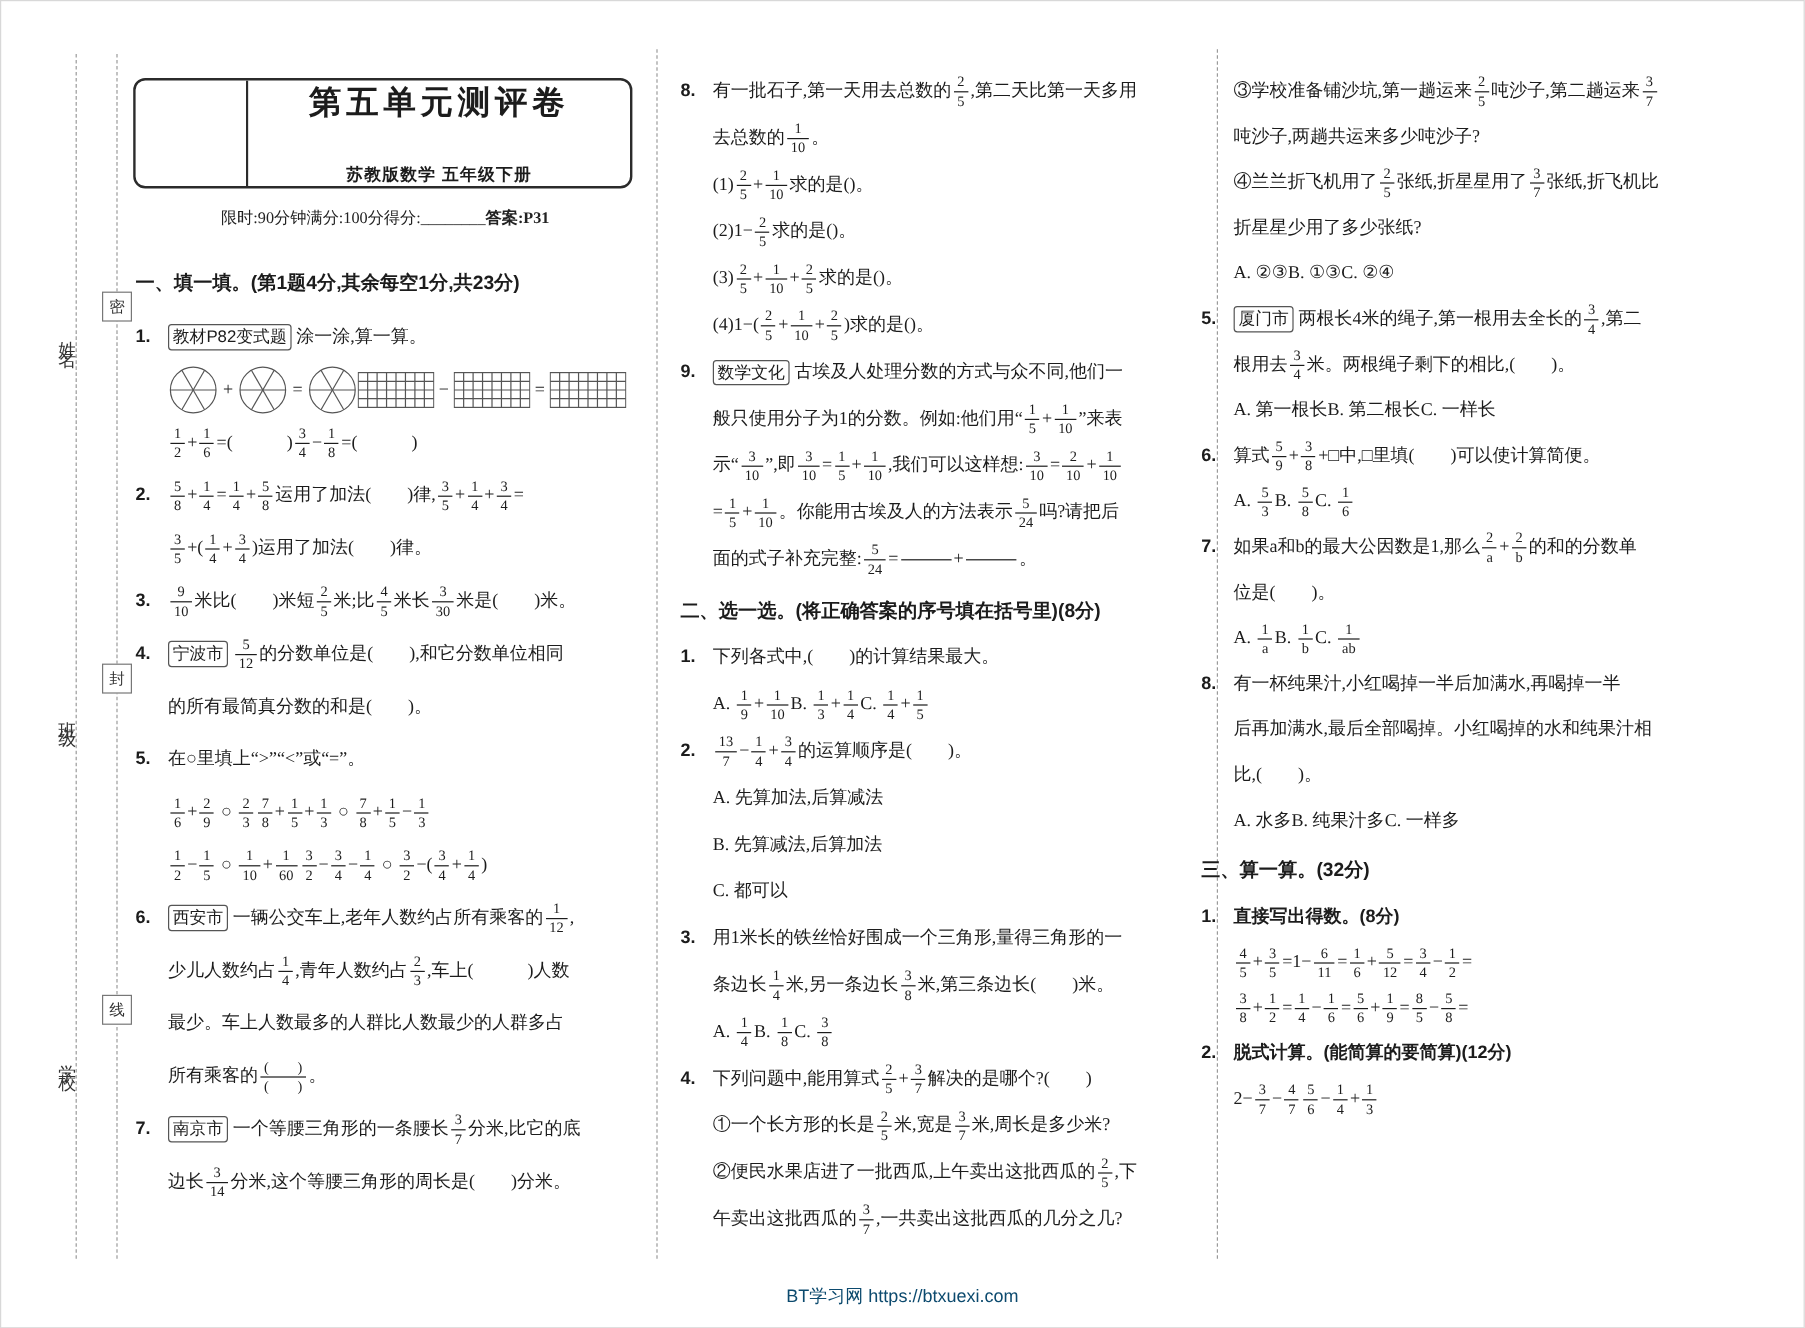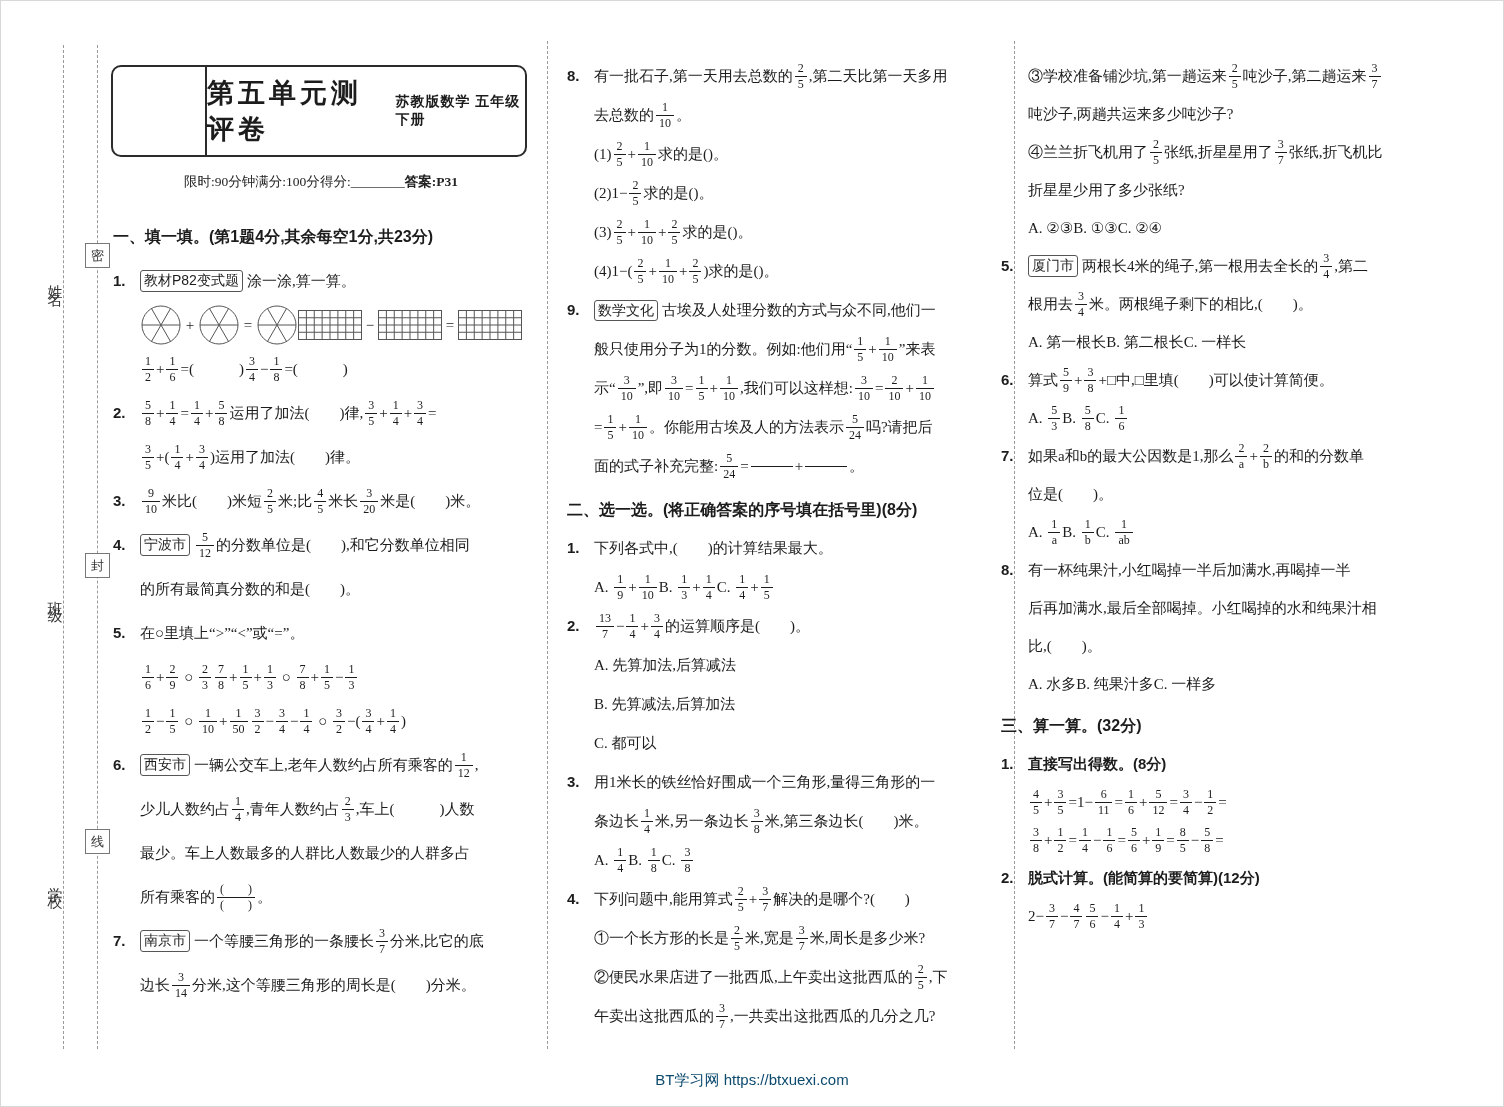--- a/index.html
+++ b/index.html
@@ -7,21 +7,21 @@
   body{background:#e9e9e9;font-family:"Liberation Serif","DejaVu Serif",serif;color:#1c1c1c}
   .page{position:absolute;inset:0;background:#fff;border:1px solid #d8d8d8;overflow:hidden}
   .vdash{position:absolute;width:0;border-left:1px dashed #9a9a9a}
   .margin-label{position:absolute;left:44px;writing-mode:vertical-lr;text-orientation:upright;
     letter-spacing:7px;font-size:15px;color:#333}
   .seal{position:absolute;left:84px;width:25px;height:25px;border:1px solid #777;background:#fff;
     display:flex;align-items:center;justify-content:center;font-size:13px;color:#333;z-index:2}
   .header-box{position:absolute;left:110px;top:64px;width:416px;height:92px;border:2px solid #2b2b2b;
     border-radius:10px;display:flex;background:#fff}
   .header-left{width:94px;border-right:2px solid #2b2b2b;border-radius:8px 0 0 8px}
-  .header-main{flex:1;display:flex;align-items:center;justify-content:space-between;gap:7px}
+  .header-main{flex:1;display:flex;flex-direction:column;align-items:center;justify-content:space-between;gap:7px}
   .title{font-family:"Liberation Sans","DejaVu Sans",sans-serif;font-size:27px;font-weight:bold;letter-spacing:4px}
   .subtitle{font-family:"Liberation Sans","DejaVu Sans",sans-serif;font-size:14px;font-weight:bold;letter-spacing:1px}
   .meta-row{position:absolute;left:116px;top:172px;width:408px;display:flex;justify-content:center;
     font-size:13.5px;color:#222}
   .meta-row .bold{font-weight:bold}
   .col{position:absolute}
   #col1{left:112px;top:210px;width:426px}
   #col2{left:566px;top:56px;width:442px}
   #col3{left:1000px;top:56px;width:436px}
   .line{display:flex;align-items:center;font-size:15px;line-height:1.35}
@@ -212,21 +212,21 @@
             <span class="fn">9</span>
             <span class="fd">10</span>
           </span>米比(　　)米短<span class="frac">
             <span class="fn">2</span>
             <span class="fd">5</span>
           </span>米;比<span class="frac">
             <span class="fn">4</span>
             <span class="fd">5</span>
           </span>米长<span class="frac">
             <span class="fn">3</span>
-            <span class="fd">20</span>
+            <span class="fd">30</span>
           </span>米是(　　)米。</div>
       </div>
       <div class="line">
         <span class="qnum">4.</span>
         <div class="body"><span class="tag">宁波市</span><span class="frac">
             <span class="fn">5</span>
             <span class="fd">12</span>
           </span>的分数单位是(　　),和它分数单位相同</div>
       </div>
       <div class="line">
@@ -278,21 +278,21 @@
               <span class="fn">1</span>
               <span class="fd">2</span>
             </span>−<span class="frac">
               <span class="fn">1</span>
               <span class="fd">5</span>
             </span>&nbsp;○&nbsp;<span class="frac">
               <span class="fn">1</span>
               <span class="fd">10</span>
             </span>+<span class="frac">
               <span class="fn">1</span>
-              <span class="fd">50</span>
+              <span class="fd">60</span>
             </span></div>
           <div class="cell"><span class="frac">
               <span class="fn">3</span>
               <span class="fd">2</span>
             </span>−<span class="frac">
               <span class="fn">3</span>
               <span class="fd">4</span>
             </span>−<span class="frac">
               <span class="fn">1</span>
               <span class="fd">4</span>

